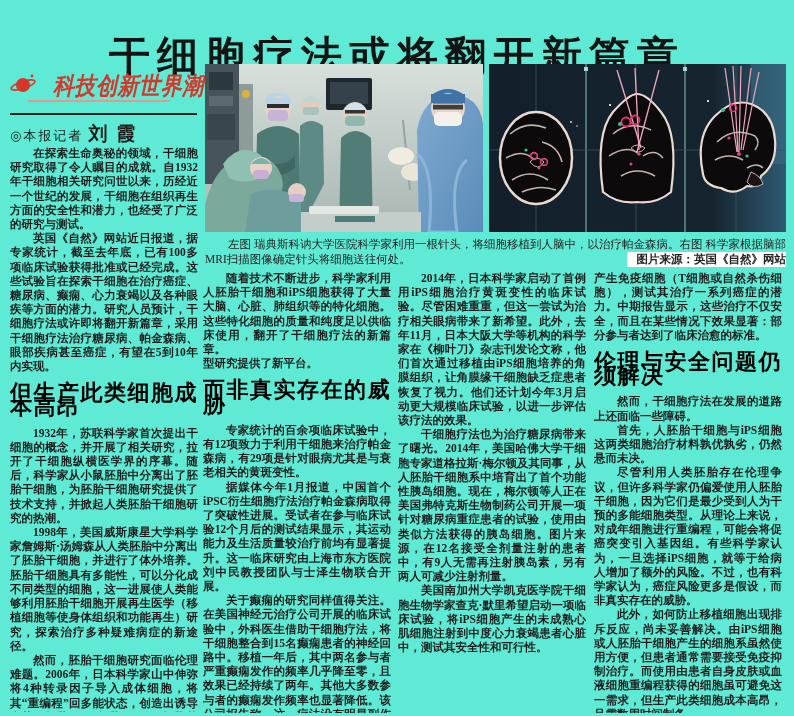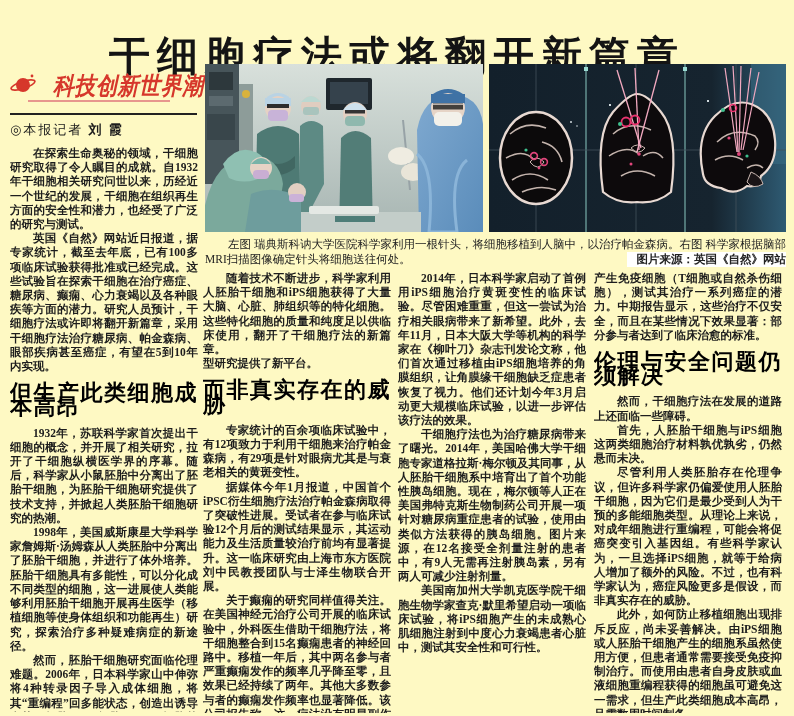--- a/index.html
+++ b/index.html
@@ -1,35 +1,35 @@
 <!DOCTYPE html>
 <html><head>
 <meta charset="utf-8">
 <style>
   html,body{margin:0;padding:0;background:#e8e8e8;}
-  #page{position:relative;width:794px;height:716px;background:#fef9c3;overflow:hidden;
+  #page{position:relative;width:794px;height:716px;background:#5eead4;overflow:hidden;
         font-family:"Liberation Serif","DejaVu Serif",serif;color:#1c1c1c;margin:0 auto;}
 
   .headline{position:absolute;top:0;left:0;width:794px;height:58px;text-align:center;
         font-family:"DejaVu Sans","Liberation Sans",sans-serif;font-weight:900;
         font-size:41px;line-height:58px;letter-spacing:7px;color:#141414;white-space:nowrap;}
 
   .masthead{position:absolute;left:10px;top:66px;width:190px;height:40px;
         display:flex;align-items:center;gap:16px;}
   .logo-text{color:#d6372b;font-family:"DejaVu Sans","Liberation Sans",sans-serif;
         font-weight:bold;font-style:italic;font-size:21px;letter-spacing:0.5px;
         white-space:nowrap;transform:scaleY(1.15);}
   .logo-underline{position:absolute;left:28px;top:100px;width:142px;height:2px;
         background:#e7968d;}
   .badge{width:19px;height:19px;border:1.5px solid #d6372b;border-radius:50%;
         color:#d6372b;font-size:6.5px;line-height:7px;display:flex;align-items:center;
         justify-content:center;font-weight:bold;font-family:"DejaVu Sans",sans-serif;flex:0 0 auto;}
   .rule{position:absolute;left:10px;top:113px;width:187px;height:1.5px;background:#222;}
   .byline{position:absolute;left:10px;top:121px;width:187px;font-size:13px;letter-spacing:2px;}
-  .byline .reporter{font-weight:bold;font-size:13px;text-align:right;}
+  .byline .reporter{font-weight:bold;font-size:19px;text-align:right;}
 
   .photo{position:absolute;top:64px;height:168px;overflow:hidden;background:#222;}
   #photo-left{left:205px;width:278px;}
   #photo-right{left:489px;width:297px;}
   .photo svg{display:block;}
 
   .caption{position:absolute;left:205px;top:237px;width:581px;font-size:11.5px;
         line-height:15px;text-align:justify;color:#222;}
   .caption .cap-p{margin:0;text-indent:2em;}
   .caption .cap-b{font-weight:normal;}

